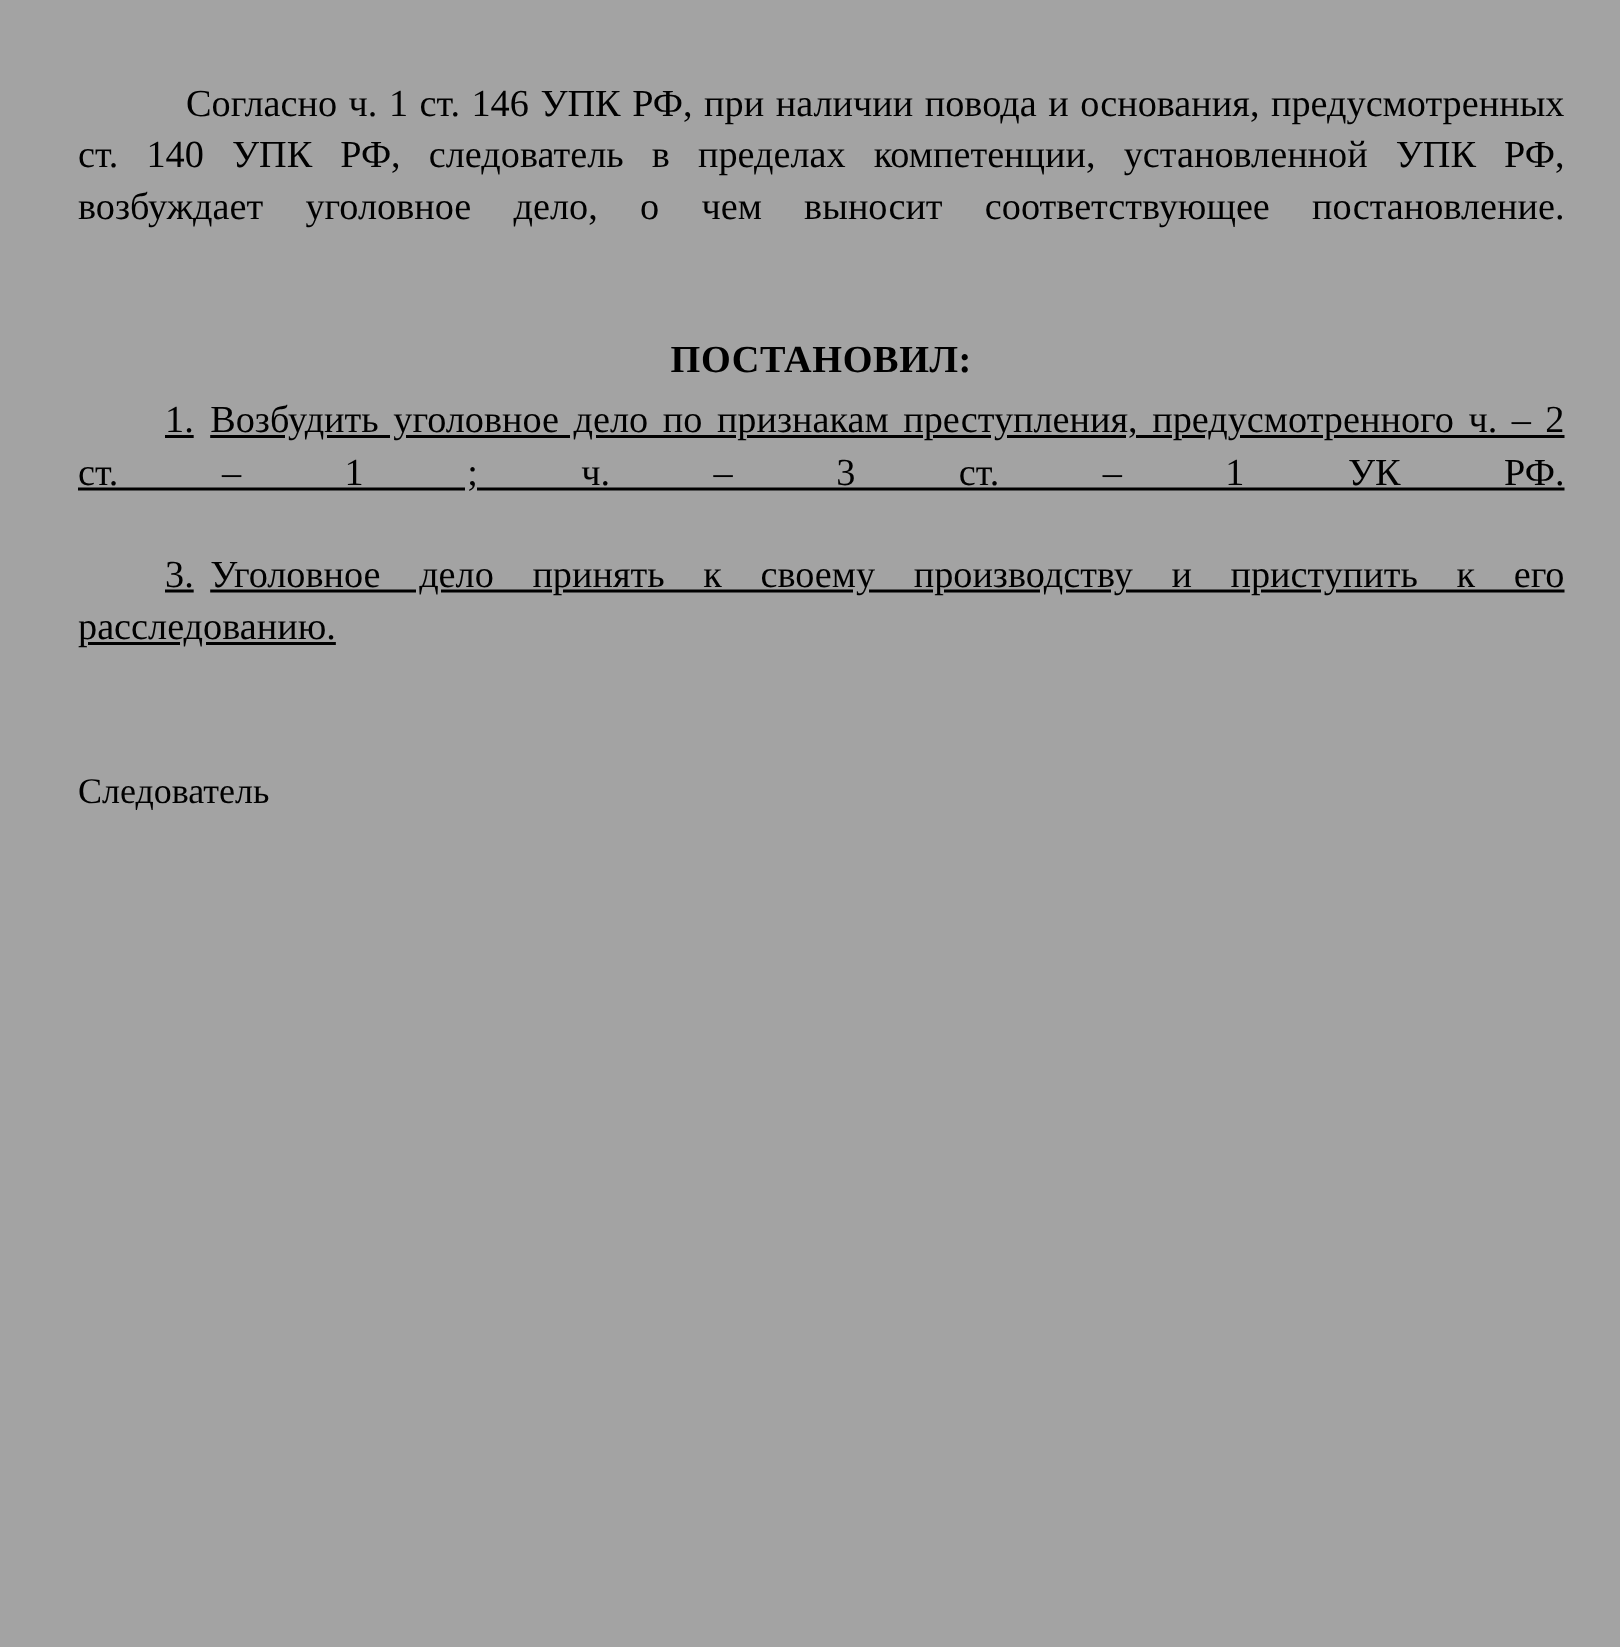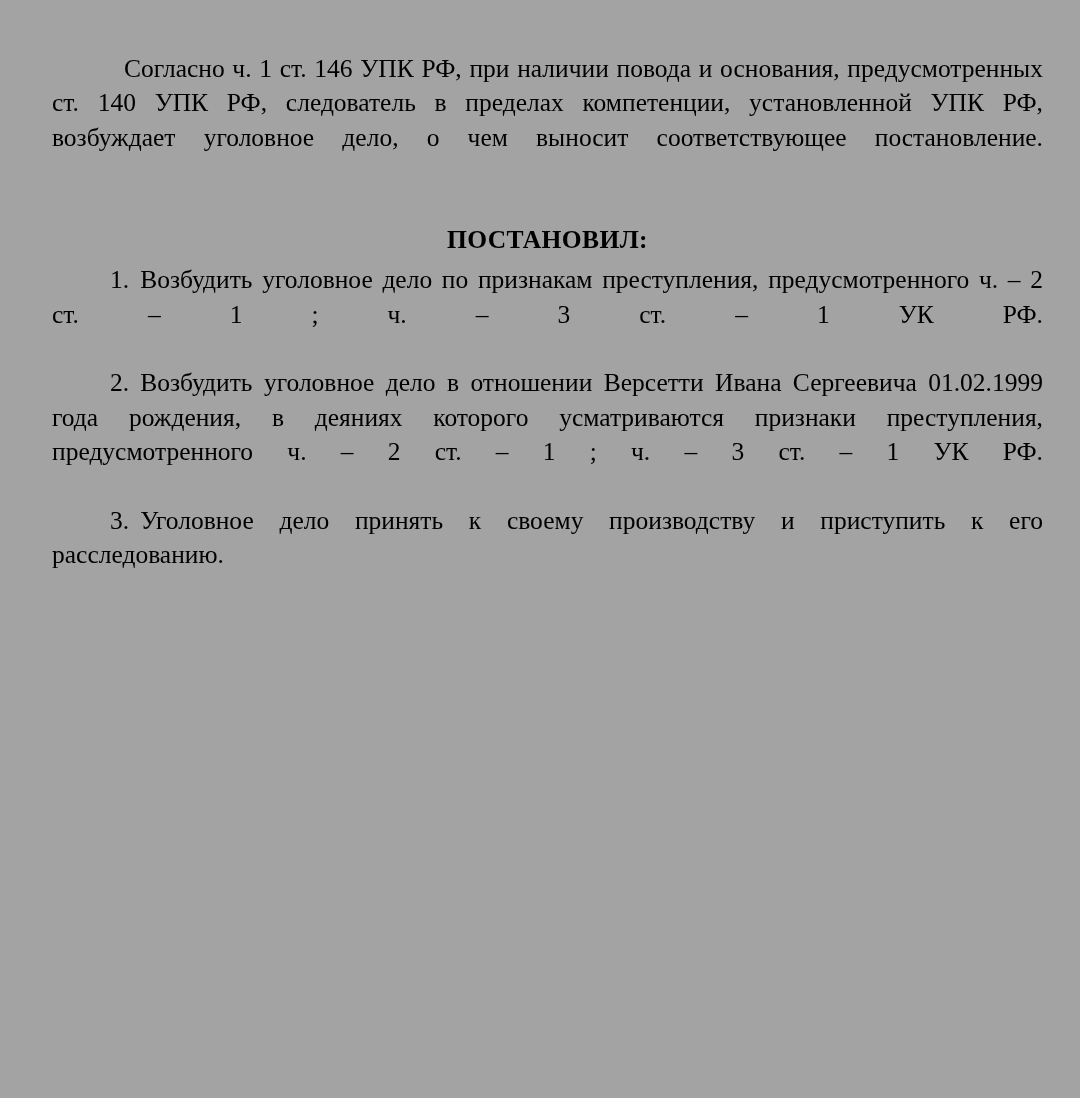--- a/index.html
+++ b/index.html
@@ -53,20 +53,21 @@
     display: inline-block;
     font-size: 25.5px;
     line-height: 34.3px;
     font-weight: bold;
     letter-spacing: 0.4px;
   }
   ol.decision-list {
     list-style: none;
     margin: 0;
     padding: 0;
+    text-decoration: underline;
   }
   ol.decision-list li {
     margin: 0;
     padding: 0;
     text-align: justify;
     text-justify: inter-word;
     text-indent: 58px;
     font-size: 25.5px;
     line-height: 34.3px;
   }
@@ -99,25 +100,23 @@
 
     <div class="heading-wrap">
       <span class="heading">ПОСТАНОВИЛ:</span>
     </div>
 
     <ol class="decision-list">
       <li>
         <span class="num">1.</span><span>Возбудить уголовное дело по признакам преступления, предусмотренного ч. – 2 ст. – 1 ; ч. – 3 ст. – 1 УК РФ.</span>
       </li>
       <li>
-        <span class="num">2.</span><span>Возбудить уголовное дело в отношении Версетти Ивана Сергеевича 01.02.1999 года рождения, в деяниях которого усматриваются признаки преступления, предусмотренного ч. – 2 ст. – 1 ; ч. – 3 ст. – 1 УК РФ.</span>
-      </li>
-      <li>
         <span class="num">3.</span><span>Уголовное дело принять к своему производству и приступить к его расследованию.</span>
       </li>
     </ol>
 
     <div class="sig-block">
+      <div class="sig-line">Следователь</div>
 
     </div>
 
   </div>
 </div>
 
 </body></html>

